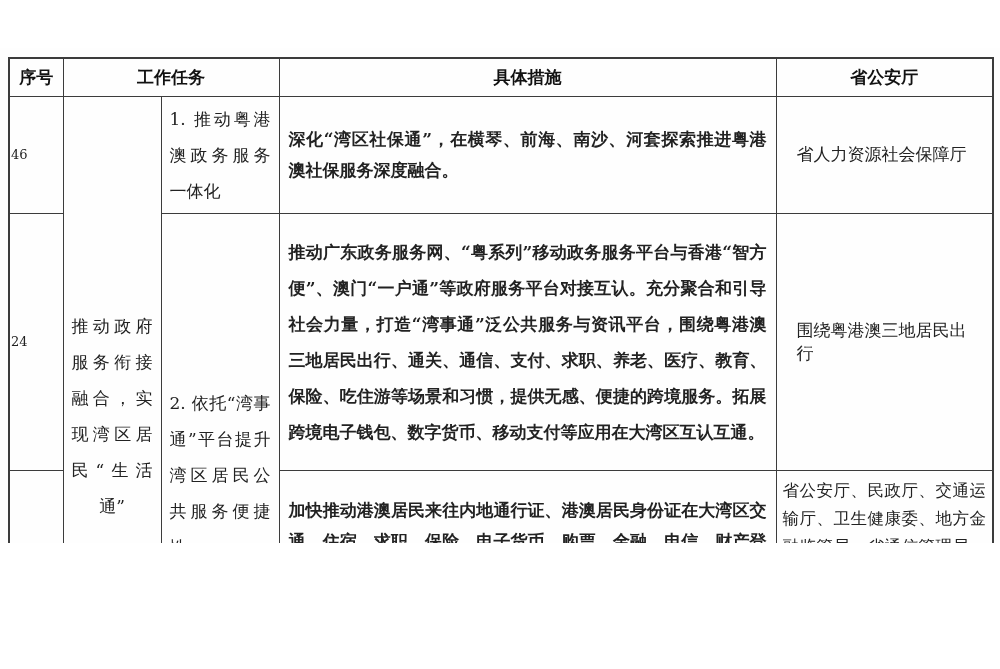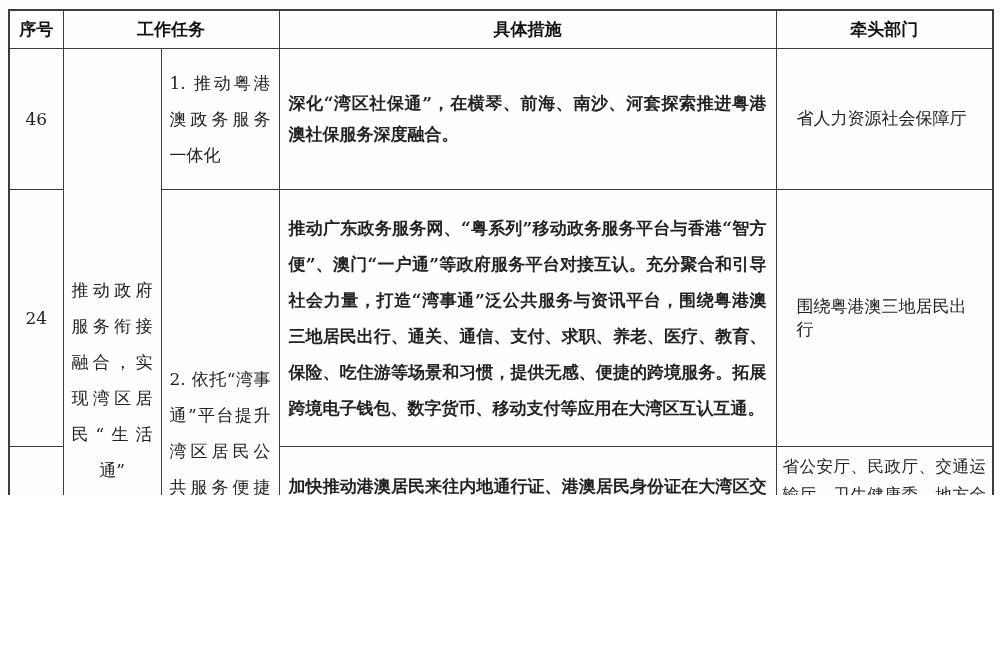--- a/index.html
+++ b/index.html
@@ -8,20 +8,21 @@
     background: #ffffff;
   }
   .page {
     position: relative;
     width: 1000px;
     height: 495px;
     background: #fefefe;
     overflow: hidden;
     font-family: "DejaVu Serif", serif;
     color: #222222;
+    margin-top: 48px;
   }
   table.doc-table {
     position: absolute;
     left: 8px;
     top: 9px;
     width: 984px;
     height: 652px;
     border-collapse: collapse;
     table-layout: fixed;
     border: 2px solid #3c3c3c;
@@ -38,37 +39,36 @@
 
   .doc-table th {
     font-family: "DejaVu Sans", "Liberation Sans", sans-serif;
     font-weight: bold;
     font-size: 17px;
     text-align: center;
     color: #111111;
     padding: 0 4px;
   }
   .num {
-    text-align: center;
-    font-size: 17px;
+    font-size: 13px;
     font-family: "DejaVu Serif", serif;
   }
   .cell-task {
     font-size: 17px;
     line-height: 36px;
     text-align: justify;
     text-align-last: center;
     padding: 0 8px;
   }
   .cell-subtask {
     font-size: 17px;
     line-height: 36px;
     text-align: justify;
     text-align-last: left;
-    padding: 16px 8px;
+    padding: 4px 8px;
   }
   .cell-measure {
     font-size: 17px;
     text-align: justify;
     text-align-last: left;
     padding: 0 9px;
     font-weight: bold;
   }
   .lh-tall  { line-height: 36px; }
   .lh-mid   { line-height: 31px; }
@@ -121,21 +121,21 @@
       <col style="width:118px">
       <col style="width:497px">
       <col style="width:217px">
     </colgroup>
 
     <tbody>
         <tr class="r-hdr">
       <th>序号</th>
       <th colspan="2">工作任务</th>
       <th>具体措施</th>
-      <th>牵头部门</th>
+      <th>省公安厅</th>
     </tr>
 
     <tr class="r-46">
       <td class="num">46</td>
       <td class="cell-task" rowspan="3">推动政府服务衔接融合，实现湾区居民“生活通”</td>
       <td class="cell-subtask">1. 推动粤港澳政务服务一体化</td>
       <td class="cell-measure lh-mid">深化“湾区社保通”，在横琴、前海、南沙、河套探索推进粤港澳社保服务深度融合。</td>
       <td class="cell-dept">省人力资源社会保障厅</td>
     </tr>
 

